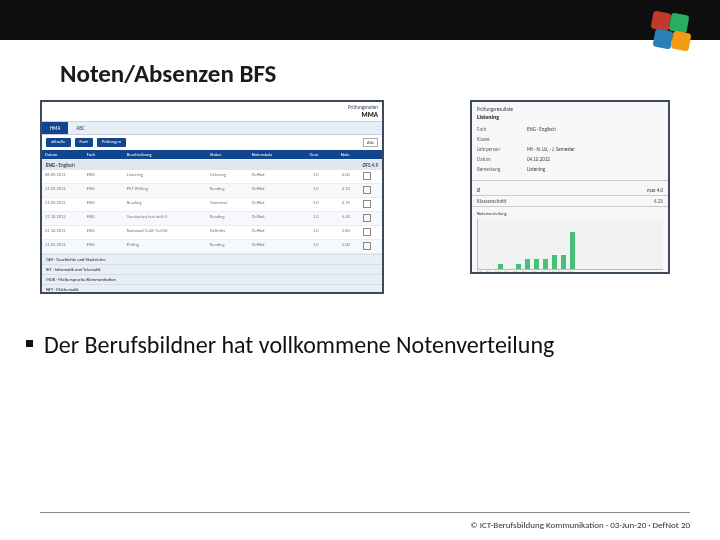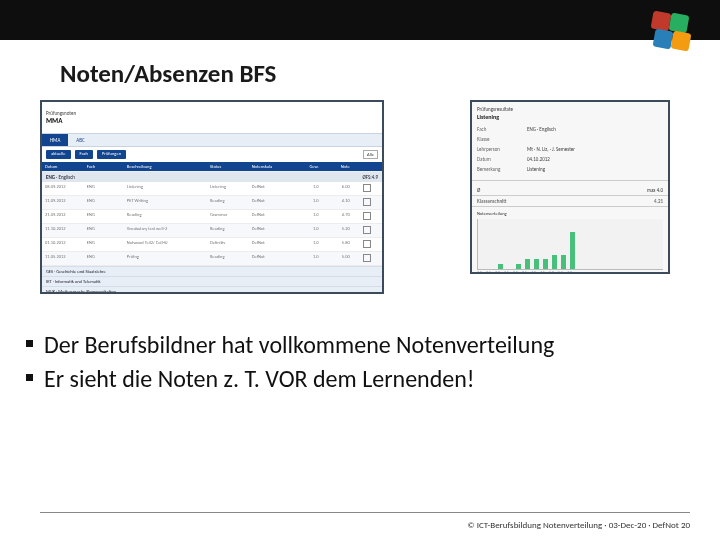--- a/index.html
+++ b/index.html
@@ -44,21 +44,21 @@
     border: 2px solid #3b4b5c;
     background: #f7f7f7;
     overflow: hidden;
     font-size: 4px;
     color: #777;
   }
   .shot-left { left: 40px; top: 100px; width: 340px; height: 190px; }
   .shot-right { left: 470px; top: 100px; width: 196px; height: 170px; }
 
   
-  .sl-hdr { background:#fff; padding:8px 4px; font-size:5px; color:#444; }
+  .sl-hdr { background:#fff; padding:2px 4px; font-size:5px; color:#444;text-align:right; }
   .sl-hdr strong { font-size:7px; color:#111; }
   .sl-tabs { display:flex; background:#e8eef6; border-top:1px solid #c8d2e0; border-bottom:1px solid #c8d2e0; }
   .sl-tab { padding:3px 8px; font-size:5px; color:#1b3e88; }
   .sl-tab.active { background:#12458f; color:#fff; }
   .sl-filter { display:flex; gap:4px; padding:3px 4px; background:#fff; }
   .sl-filter .f-btn { background:#12458f; color:#fff; font-size:4.5px; padding:1px 5px; border-radius:1px; }
   .sl-tblhdr { display:flex; background:#12458f; color:#fff; font-size:4.5px; }
   .sl-tblhdr span { padding:2px 3px; }
   .sl-tblhdr .c-date{width:40px;} .sl-tblhdr .c-sub{width:38px;} .sl-tblhdr .c-desc{width:86px;}
   .sl-tblhdr .c-stat{width:40px;} .sl-tblhdr .c-ref{width:40px;} .sl-tblhdr .c-g1{width:28px;text-align:right;} .sl-tblhdr .c-g2{width:28px;text-align:right;} .sl-tblhdr .c-act{width:26px;}
@@ -293,22 +293,21 @@
       <span>4.0</span>
       <span>4.5</span>
       <span>5.0</span>
       <span>5.5</span>
       <span>6.0</span>
     </div>
 </div>
 
 <div class="bullets">
   <div class="bl">Der Berufsbildner hat vollkommene Notenverteilung</div>
-  <div class="bl">Er sieht die Noten z. T. VOR dem Lernenden!</div>
 </div>
 
 <div class="footer-sep"></div>
 <div class="footer">
-  <span>© ICT-Berufsbildung Notenverteilung</span>
-  · <span>03-Dec-20</span>
+  <span>© ICT-Berufsbildung Kommunikation</span>
+  · <span>03-Jun-20</span>
   · <span>DefNot</span>
   <span>20</span>
 </div>
 
 </body></html>

